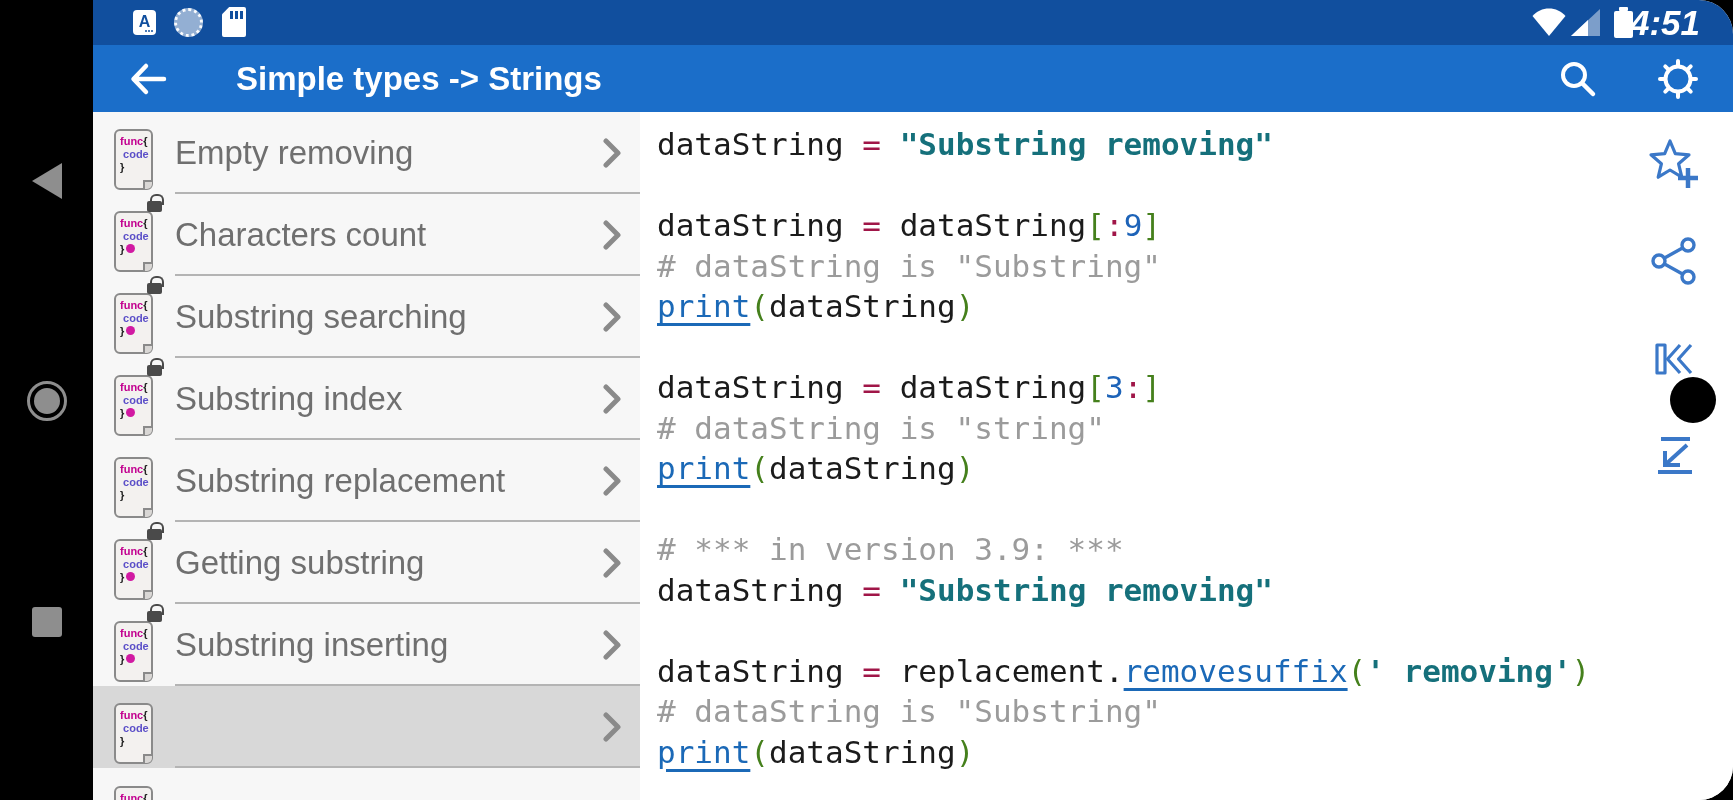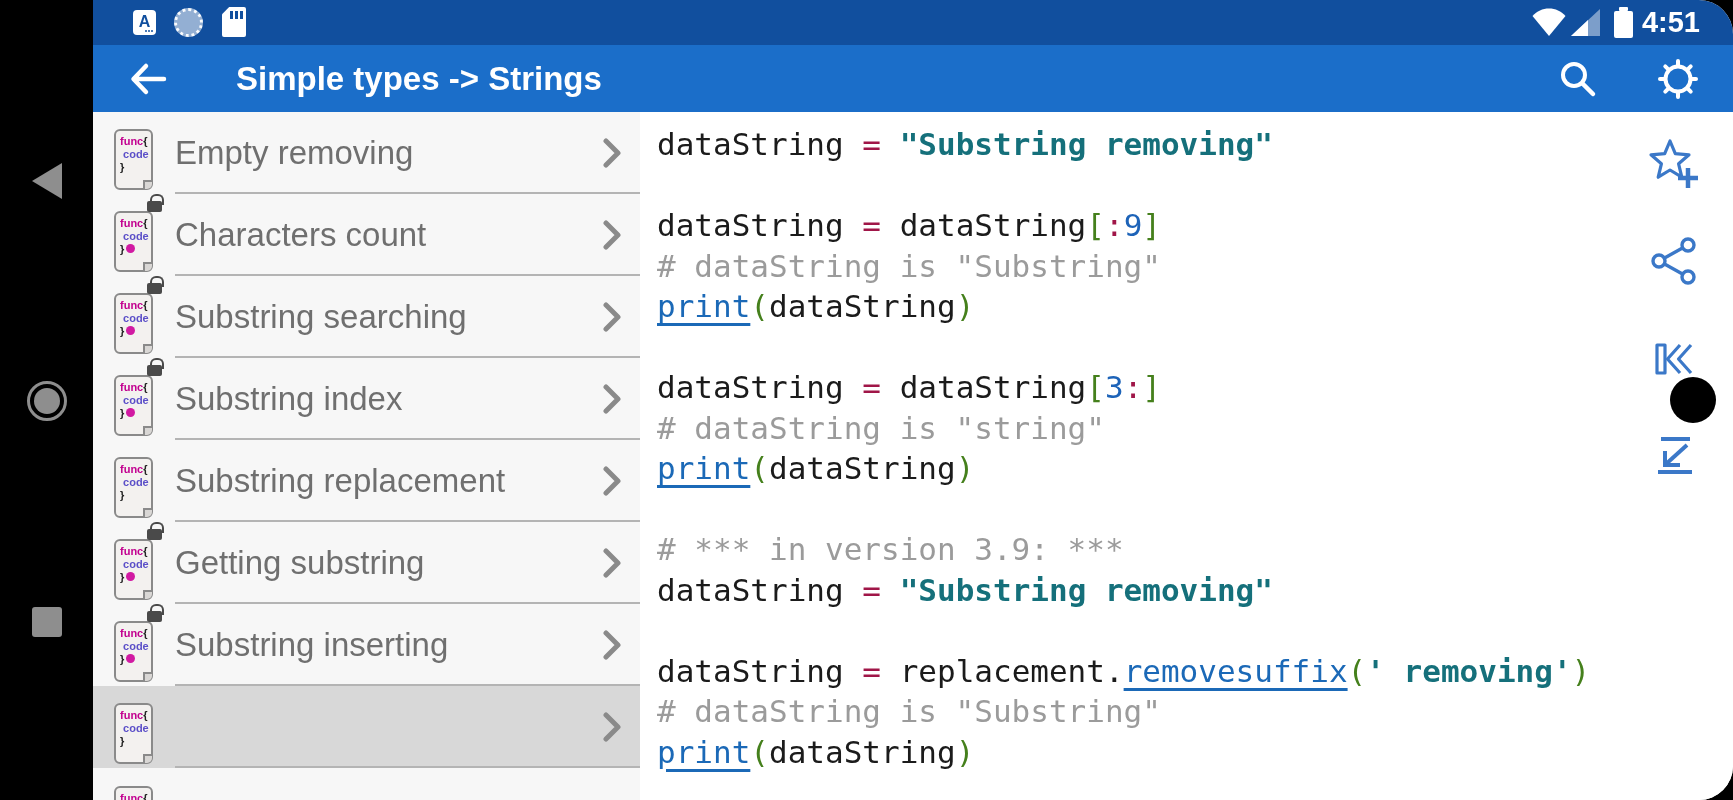--- a/index.html
+++ b/index.html
@@ -27,21 +27,21 @@
   .a-badge i { position:absolute; right:3px; bottom:3px; width:2px; height:2px; background:#114f9e; border-radius:50%;
                box-shadow:-3px 0 0 #114f9e,-6px 0 0 #114f9e; }
   .loader-circle { left:81px; top:8px; width:29px; height:29px; border-radius:50%;
                    background:rgba(255,255,255,.55); border:3px dotted rgba(255,255,255,.95); }
   .sd-card { left:129px; top:7px; width:24px; height:30px; background:#fff;
              clip-path:polygon(30% 0,100% 0,100% 100%,0 100%,0 24%); border-radius:2px; }
   .sd-card i { position:absolute; top:4px; width:3px; height:8px; background:#114f9e; }
   .battery { left:1521px; top:7px; width:19px; height:31px; }
   .battery .nub { position:absolute; left:5px; top:0; width:9px; height:4px; background:#fff; border-radius:1px; }
   .battery .bod { position:absolute; left:0; top:4px; width:19px; height:27px; background:#fff; border-radius:2px; }
-  .time { right:33px; top:0; height:45px; line-height:45px; color:#fff; font-size:29px; font-weight:bold; }
+  .time { right:33px; top:0; height:45px; line-height:45px; color:#fff; font-size:35px; font-weight:bold;font-style:italic; }
 
   
   .app-bar { position:absolute; left:0; top:45px; width:1640px; height:67px; background:#1b6ec9; }
   .ab-title { position:absolute; left:143px; top:0; height:72px; line-height:67px;
               color:#fff; font-size:33px; font-weight:bold; }
   .ab-icon { position:absolute; top:13px; width:42px; height:42px; }
   .ab-back { left:34px; } .ab-search { left:1463px; } .ab-gear { left:1564px; }
 
   
   .list-panel { position:absolute; left:0; top:112px; width:547px; height:688px;

